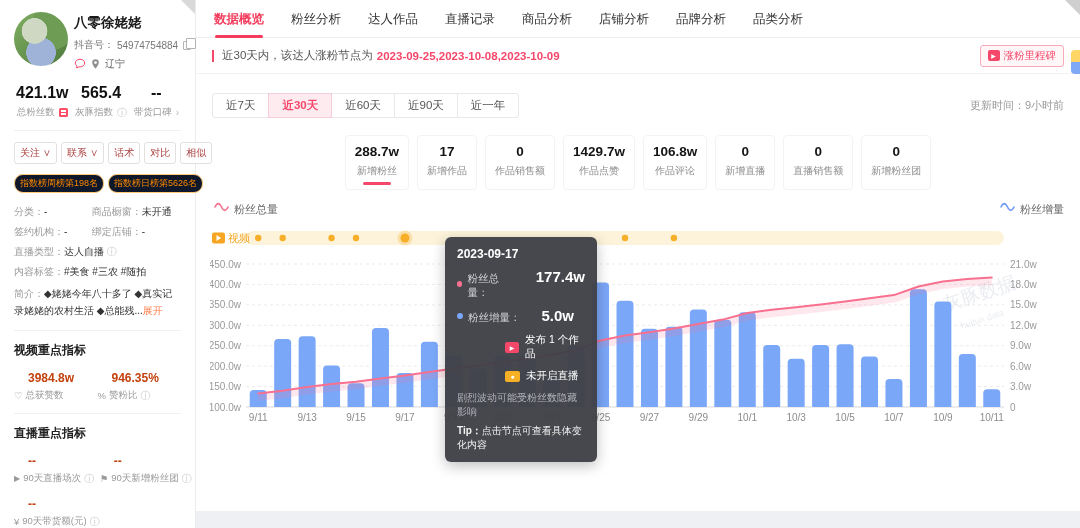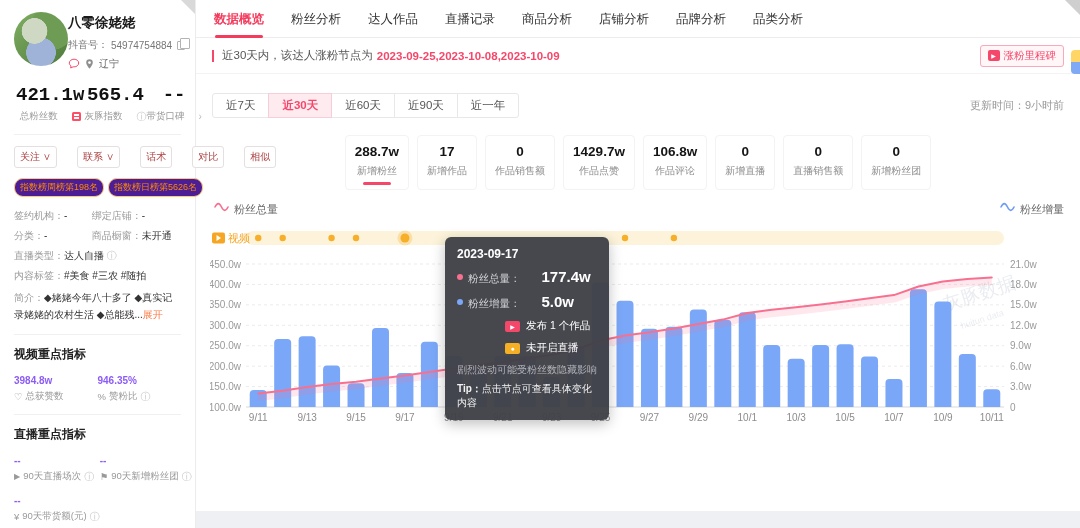--- a/index.html
+++ b/index.html
@@ -2,51 +2,51 @@
 <html><head>
 <meta charset="utf-8">
 <style>
   * { margin:0; padding:0; box-sizing:border-box; }
   html,body { width:1080px; height:528px; overflow:hidden; }
   body { position:relative; background:#eef0f3; font-family:"Liberation Sans","DejaVu Sans",sans-serif; color:#333; }
 
   
   .sidebar { position:absolute; left:0; top:0; width:196px; height:528px; background:#fff; border-right:1px solid #ececec; padding:12px 14px 0; z-index:3; }
   .sidebar-fold { position:absolute; right:0; top:0; width:0; height:0; border-top:14px solid #d9d9d9; border-left:14px solid transparent; }
-  .profile-top { display:flex; gap:0; }
+  .profile-top { display:flex; gap:6px; }
   .avatar { width:54px; height:54px; border-radius:50%; flex:0 0 54px;
     background: radial-gradient(circle at 38% 35%, #cfd8c2 0 26%, transparent 27%),
                 radial-gradient(circle at 50% 75%, #9fb3d9 0 30%, transparent 31%),
                 radial-gradient(circle at 70% 30%, #6f9c55 0 40%, transparent 41%),
                 linear-gradient(135deg,#7fae62,#4e7a3c); }
   .p-name { font-size:13.5px; font-weight:bold; color:#1a1a1a; margin-top:2px; }
   .p-id { font-size:10px; color:#777; margin-top:6px; display:flex; align-items:center; gap:3px; white-space:nowrap; }
   .copy-ic { width:8px; height:9px; border:1px solid #b3b3b3; border-radius:1px; position:relative; display:inline-block; margin-left:2px; }
   .copy-ic::before { content:""; position:absolute; left:1.5px; top:-3.5px; width:8px; height:9px; border:1px solid #b3b3b3; border-radius:1px; background:#fff; }
   .p-loc { font-size:10px; color:#666; margin-top:5px; display:flex; align-items:center; gap:4px; }
   .p-stats { display:flex; justify-content:space-between; margin-top:13px; padding:0 2px; }
   .p-stat { text-align:center; }
-  .p-stat .v { font-size:19px; font-weight:bold; color:#111;font-family:Liberation Mono, monospace; }
-  .p-stat .l { font-size:9.5px; color:#999; margin-top:4px; display:flex; align-items:center; gap:14px; justify-content:center; white-space:nowrap; }
+  .p-stat .v { font-size:16px; font-weight:bold; color:#111; }
+  .p-stat .l { font-size:9.5px; color:#999; margin-top:4px; display:flex; align-items:center; gap:4px; justify-content:center; white-space:nowrap; }
   .badge-sq { display:inline-block; width:9px; height:9px; background:#fe4d67; border-radius:1.5px; position:relative; }
   .badge-sq::after{ content:""; position:absolute; left:2px; top:2px; width:5px; height:2px; background:#fff; box-shadow:0 3px 0 #fff; }
   .i-info { color:#c7c7c7; font-size:10px; line-height:1; }
   .i-arrow { color:#bbb; font-size:10px; }
   .divider { height:1px; background:#f0f0f0; margin:11px 0; }
-  .act-row { display:flex; gap:20px; }
+  .act-row { display:flex; gap:4px; }
   .act-btn { font-size:10px; color:#ab4040; border:1px solid #e4e0e0; border-radius:3px; padding:3px 5px; background:#fff; white-space:nowrap; cursor:pointer; }
   .rank-row { display:flex; gap:4px; margin-top:10px; }
-  .rank-pill { font-size:9px; color:#ff8a00; border:1px solid #ffc977; background:#4c1d95; border-radius:9px; padding:2px 5px; white-space:nowrap; }
+  .rank-pill { font-size:9px; color:#ff8a00; border:1px solid #ffc977; background:#0f172a; border-radius:9px; padding:2px 5px; white-space:nowrap; }
   .info-list { margin-top:9px; font-size:10px; line-height:2.0; color:#333; }
   .info-2col { display:grid; grid-template-columns:1fr 1.15fr; }
   .lb { color:#9a9a9a; }
   .bio-expand { color:#ff7a45; cursor:pointer; }
   .sec-title { font-size:12px; font-weight:bold; color:#222; }
   .kv-grid { display:grid; grid-template-columns:1fr 1fr; row-gap:12px; margin-top:12px; }
-  .kv .v { font-size:10px; font-weight:bold; color:#8b5cf6; }
+  .kv .v { font-size:12px; font-weight:bold; color:#c2410c;margin-left:14px; }
   .kv .l { font-size:9.5px; color:#999; margin-top:4px; display:flex; align-items:center; gap:3px; white-space:nowrap; }
 
   
   .main { position:absolute; left:196px; top:0; width:884px; height:511px; background:#fff; z-index:1; }
   .corner { position:absolute; right:0; top:0; width:0; height:0; border-top:15px solid #cfcfcf; border-left:15px solid transparent; z-index:5; }
   .float-tab { position:absolute; right:0; top:50px; width:9px; height:24px; border-radius:4px 0 0 4px; overflow:hidden; z-index:5; cursor:pointer; }
   .float-tab .a { height:12px; background:#ffd666; } .float-tab .b { height:12px; background:#7fa9f5; }
 
   .nav { height:38px; border-bottom:1px solid #ededed; display:flex; align-items:center; gap:27px; padding:0 18px; }
   .nav-tab { font-size:12.5px; color:#333; cursor:pointer; position:relative; height:38px; line-height:38px; }
@@ -70,21 +70,21 @@
   .metrics { display:flex; justify-content:center; gap:8px; margin-top:17px; }
   .metric { min-width:58px; text-align:center; border:1px solid #f3f3f3; border-radius:4px; padding:8px 9px 11px; position:relative; cursor:pointer; }
   .metric .v { font-size:13.5px; font-weight:bold; color:#141414; white-space:nowrap; }
   .metric .l { font-size:10px; color:#8c8c8c; margin-top:5px; white-space:nowrap; }
   .metric.active::after { content:""; position:absolute; bottom:4px; left:50%; transform:translateX(-50%); width:28px; height:3px; border-radius:2px; background:#f5476a; }
 
   .chart-wrap { position:relative; margin-top:12px; padding-left:14px; }
   .legend-row { display:flex; justify-content:space-between; align-items:center; margin:0 16px 2px 4px; }
   .legend { display:flex; align-items:flex-start; gap:5px; font-size:11px; color:#666; }
 
-  .tooltip { position:absolute; left:249px; top:237px; width:164px; background:rgba(64,65,71,0.96); border-radius:6px; padding:10px 12px; z-index:4; color:#fff; box-shadow:0 4px 14px rgba(0,0,0,.25); }
+  .tooltip { position:absolute; left:249px; top:237px; width:152px; background:rgba(64,65,71,0.96); border-radius:6px; padding:10px 12px; z-index:4; color:#fff; box-shadow:0 4px 14px rgba(0,0,0,.25); }
   .tt-date { font-size:12px; font-weight:bold; }
   .tt-row { display:flex; align-items:baseline; gap:5px; margin-top:7px; }
   .dot { width:6px; height:6px; border-radius:50%; align-self:center; }
   .tt-lb { font-size:10.5px; color:#d6d6da; }
   .tt-v { font-size:15px; font-weight:bold; color:#fff; margin-left:16px; }
   .tt-mini { display:flex; align-items:center; gap:6px; font-size:10.5px; margin-top:8px;padding-left:48px; }
   .ic-video { width:15px; height:11px; background:#f5476a; border-radius:2px; color:#fff; font-size:6px; display:inline-flex; align-items:center; justify-content:center; }
   .ic-live { width:15px; height:11px; background:#f6b026; border-radius:2px; color:#fff; font-size:7px; display:inline-flex; align-items:center; justify-content:center; }
   .tt-note { font-size:10px; color:#b4b4bc; margin-top:8px; }
   .tt-tip { font-size:10px; color:#f2f2f2; margin-top:5px; }
@@ -151,26 +151,26 @@
     <button class="act-btn">相似</button>
   </div>
 
   <div class="rank-row">
     <span class="rank-pill">指数榜周榜第198名</span>
     <span class="rank-pill">指数榜日榜第5626名</span>
   </div>
 
   <div class="info-list">
     <div class="info-2col">
+      <div><span class="lb">分类：</span><span>-</span></div>
+      <div><span class="lb">商品橱窗：</span><span>未开通</span></div>
+    </div>
+    <div class="info-2col">
       <div><span class="lb">签约机构：</span><span>-</span></div>
       <div><span class="lb">绑定店铺：</span><span>-</span></div>
-    </div>
-    <div class="info-2col">
-      <div><span class="lb">分类：</span><span>-</span></div>
-      <div><span class="lb">商品橱窗：</span><span>未开通</span></div>
     </div>
     <div><span class="lb">直播类型：</span><span>达人自播</span> <span class="i-info">ⓘ</span></div>
     <div><span class="lb">内容标签：</span><span>#美食 #三农 #随拍</span></div>
     <div style="line-height:1.7; margin-top:3px;"><span class="lb">简介：</span><span>◆姥姥今年八十多了 ◆真实记录姥姥的农村生活 ◆总能残...</span><span class="bio-expand">展开</span></div>
   </div>
 
   <div class="divider"></div>
 
   <div class="sec-title">视频重点指标</div>
   <div class="kv-grid">

